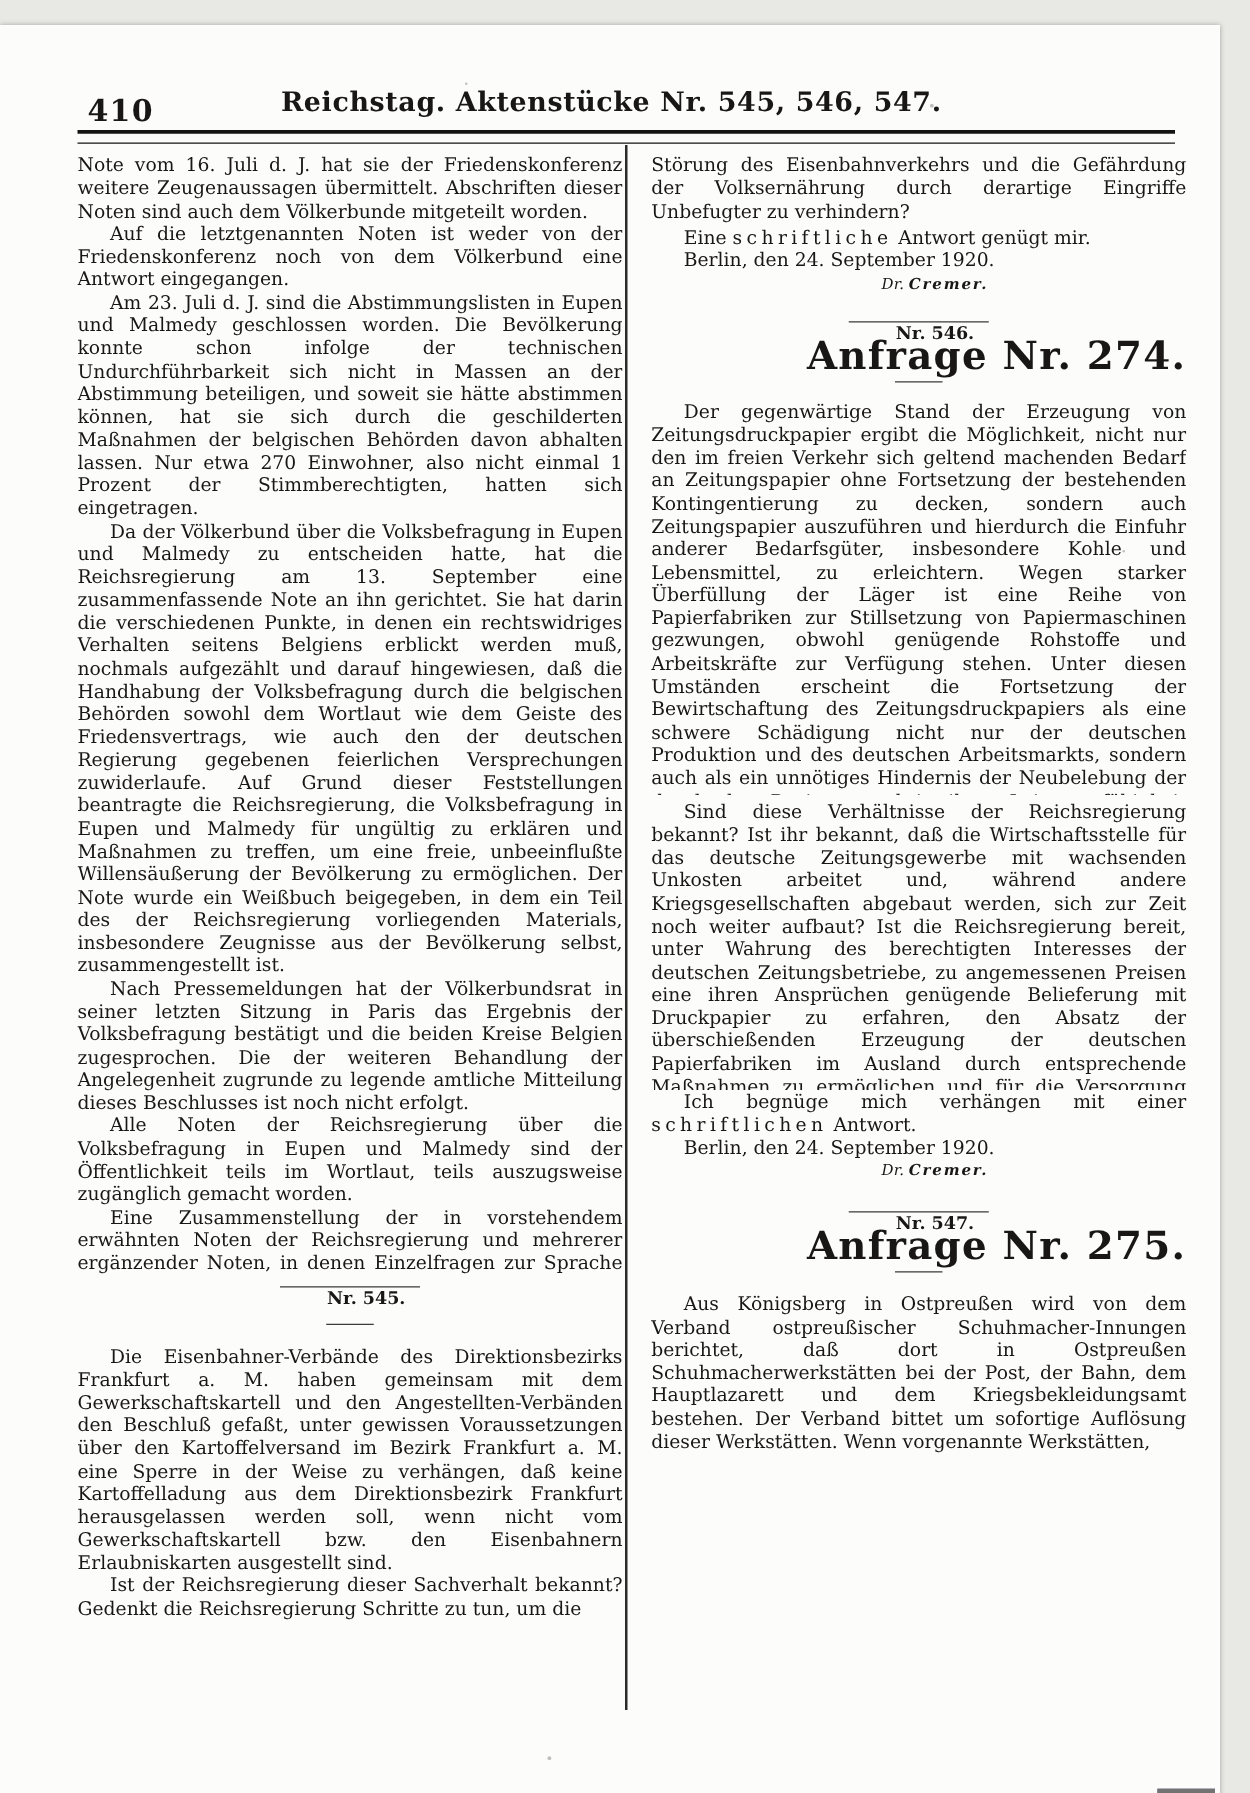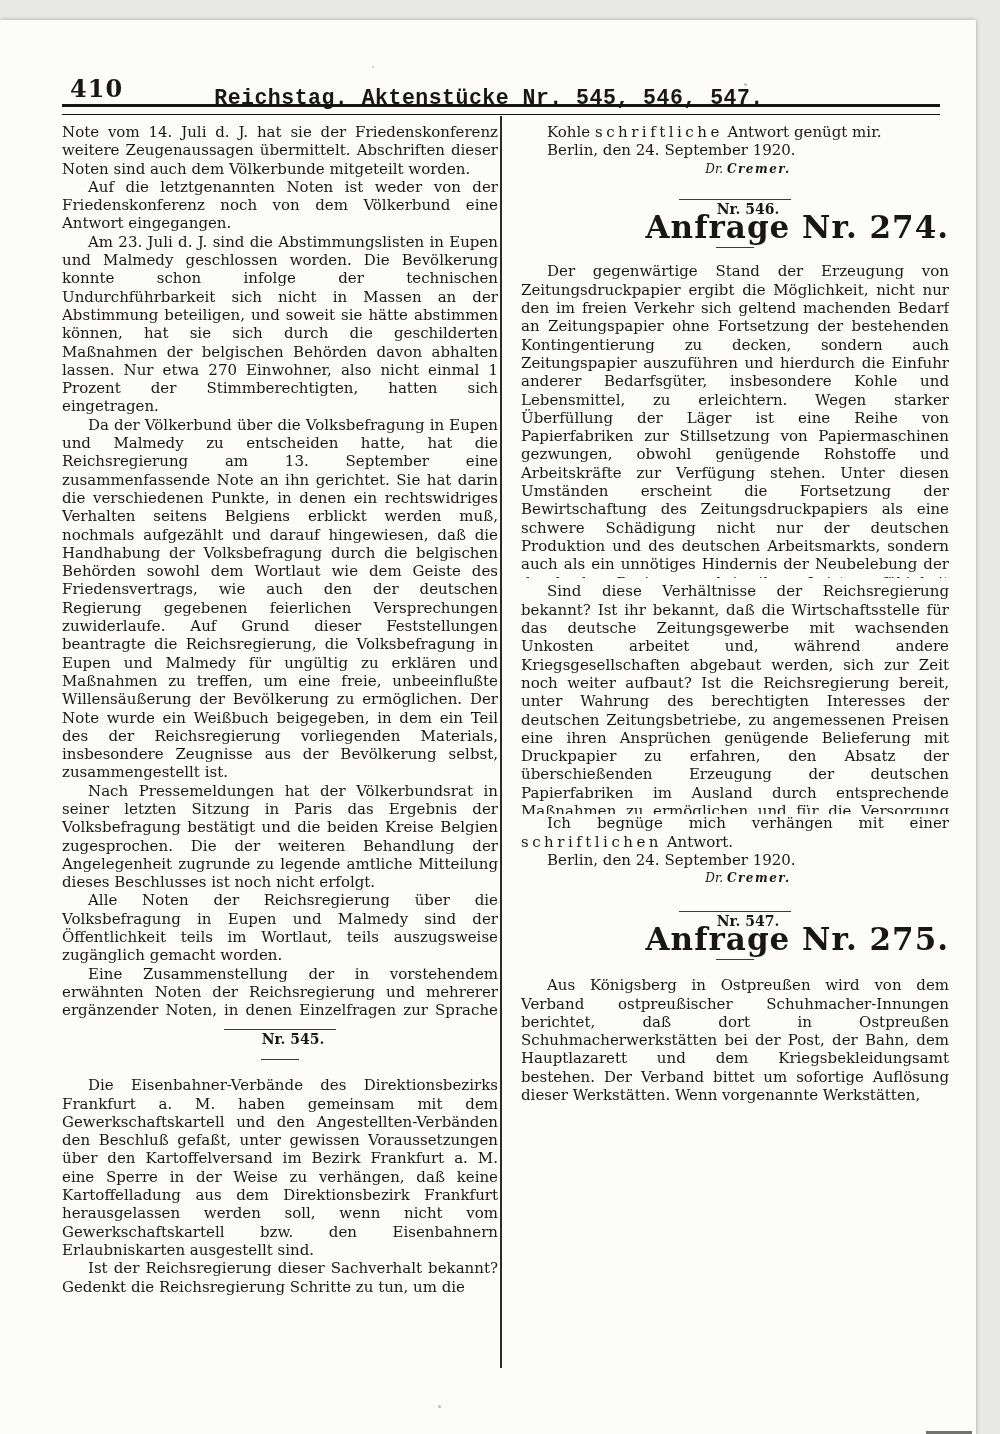--- a/index.html
+++ b/index.html
@@ -10,22 +10,22 @@
     font-family:"DejaVu Serif", serif;
     color:#181715;
     overflow:hidden;
     box-shadow:0 0 4px rgba(0,0,0,.3);
     margin-top:20px;
   }
   
   .hdr{position:absolute;top:48px;left:62px;right:60px;height:38px;}
   .pageno{position:absolute;left:8px;top:6px;font-size:24px;font-weight:bold;letter-spacing:1px;}
   .running-title{
-    position:absolute;left:0;right:0;top:18px;text-align:center;
-    font-size:21.5px;font-weight:bold;letter-spacing:.5px;font-family:Liberation Mono, monospace;
+    position:absolute;left:0;right:0;top:2px;text-align:center;
+    font-size:21.5px;font-weight:bold;letter-spacing:.5px;
   }
   .hdr-rule{position:absolute;left:62px;top:84px;width:878px;height:7px;
     border-top:3px solid #141414;border-bottom:1.5px solid #141414;}
   
   .col-divider{position:absolute;left:500px;top:96px;width:1.5px;height:1252px;background:#2a2a28;}
   .col{position:absolute;top:103px;font-size:15px;line-height:18.3px;text-align:justify;}
   .col.left{left:62px;width:436px;}
   .col.right{left:521px;width:428px;}
   .col p{margin:0;text-indent:26px;}
   .col p.noindent{text-indent:0;}
@@ -78,40 +78,43 @@
   <div class="hdr">
     <span class="pageno">410</span>
     <span class="running-title">Reichstag.  Aktenstücke Nr. 545, 546, 547.</span>
   </div>
   <div class="hdr-rule"></div>
 
   <div class="col-divider"></div>
 
   <section class="col left">
     <div class="slot intro-slot">
-      <p class="noindent">Note vom 14. Juli d. J. hat sie der Friedenskonferenz weitere Zeugenaussagen übermittelt.  Abschriften dieser Noten sind auch dem Völkerbunde mitgeteilt worden.</p>
+      <p class="noindent">Note vom 16. Juli d. J. hat sie der Friedenskonferenz weitere Zeugenaussagen übermittelt.  Abschriften dieser Noten sind auch dem Völkerbunde mitgeteilt worden.</p>
       <p>Auf die letztgenannten Noten ist weder von der Friedenskonferenz noch von dem Völkerbund eine Antwort eingegangen.</p>
       <p>Am 23. Juli d. J. sind die Abstimmungslisten in Eupen und Malmedy geschlossen worden.  Die Bevölkerung konnte schon infolge der technischen Undurchführbarkeit sich nicht in Massen an der Abstimmung beteiligen, und soweit sie hätte abstimmen können, hat sie sich durch die geschilderten Maßnahmen der belgischen Behörden davon abhalten lassen.  Nur etwa 270 Einwohner, also nicht einmal 1 Prozent der Stimmberechtigten, hatten sich eingetragen.</p>
       <p>Da der Völkerbund über die Volksbefragung in Eupen und Malmedy zu entscheiden hatte, hat die Reichsregierung am 13. September eine zusammenfassende Note an ihn gerichtet.  Sie hat darin die verschiedenen Punkte, in denen ein rechtswidriges Verhalten seitens Belgiens erblickt werden muß, nochmals aufgezählt und darauf hingewiesen, daß die Handhabung der Volksbefragung durch die belgischen Behörden sowohl dem Wortlaut wie dem Geiste des Friedensvertrags, wie auch den der deutschen Regierung gegebenen feierlichen Versprechungen zuwiderlaufe.  Auf Grund dieser Feststellungen beantragte die Reichsregierung, die Volksbefragung in Eupen und Malmedy für ungültig zu erklären und Maßnahmen zu treffen, um eine freie, unbeeinflußte Willensäußerung der Bevölkerung zu ermöglichen.  Der Note wurde ein Weißbuch beigegeben, in dem ein Teil des der Reichsregierung vorliegenden Materials, insbesondere Zeugnisse aus der Bevölkerung selbst, zusammengestellt ist.</p>
       <p>Nach Pressemeldungen hat der Völkerbundsrat in seiner letzten Sitzung in Paris das Ergebnis der Volksbefragung bestätigt und die beiden Kreise Belgien zugesprochen.  Die der weiteren Behandlung der Angelegenheit zugrunde zu legende amtliche Mitteilung dieses Beschlusses ist noch nicht erfolgt.</p>
       <p>Alle Noten der Reichsregierung über die Volksbefragung in Eupen und Malmedy sind der Öffentlichkeit teils im Wortlaut, teils auszugsweise zugänglich gemacht worden.</p>
       <p>Eine Zusammenstellung der in vorstehendem erwähnten Noten der Reichsregierung und mehrerer ergänzender Noten, in denen Einzelfragen zur Sprache gebracht worden sind, sowie das Weißbuch werden dem Reichstag besonders vorgelegt.</p>
     </div>
 
     <div class="hr-sep"></div>
     <p class="kicker">Nr. 545.</p>
     <div class="hr-sep small"></div>
 
     <p class="first-par">Die Eisenbahner-Verbände des Direktionsbezirks Frankfurt a. M. haben gemeinsam mit dem Gewerkschaftskartell und den Angestellten-Verbänden den Beschluß gefaßt, unter gewissen Voraussetzungen über den Kartoffelversand im Bezirk Frankfurt a. M. eine Sperre in der Weise zu verhängen, daß keine Kartoffelladung aus dem Direktionsbezirk Frankfurt herausgelassen werden soll, wenn nicht vom Gewerkschaftskartell bzw. den Eisenbahnern Erlaubniskarten ausgestellt sind.</p>
     <p>Ist der Reichsregierung dieser Sachverhalt bekannt? Gedenkt die Reichsregierung Schritte zu tun, um die</p>
   </section>
 
   <section class="col right">
+    <div class="slot cont-slot">
+      <p class="noindent">Störung des Eisenbahnverkehrs und die Gefährdung der Volksernährung durch derartige Eingriffe Unbefugter zu verhindern?</p>
+    </div>
 
-    <p class="answer-line"><span>Kohle </span><span class="spaced">schriftliche</span><span> Antwort genügt mir.</span></p>
+    <p class="answer-line"><span>Eine </span><span class="spaced">schriftliche</span><span> Antwort genügt mir.</span></p>
 
     <p class="dateline">Berlin, den 24. September 1920.</p>
 
     <p class="sig"><span>Dr. </span><span class="name">Cremer.</span></p>
 
     <div class="hr-sep r-sep"></div>
     <p class="kicker r-kicker">Nr. 546.</p>
     <p class="bigtitle r-title">Anfrage Nr. 274.</p>
     <div class="hr-sep small"></div>
 

